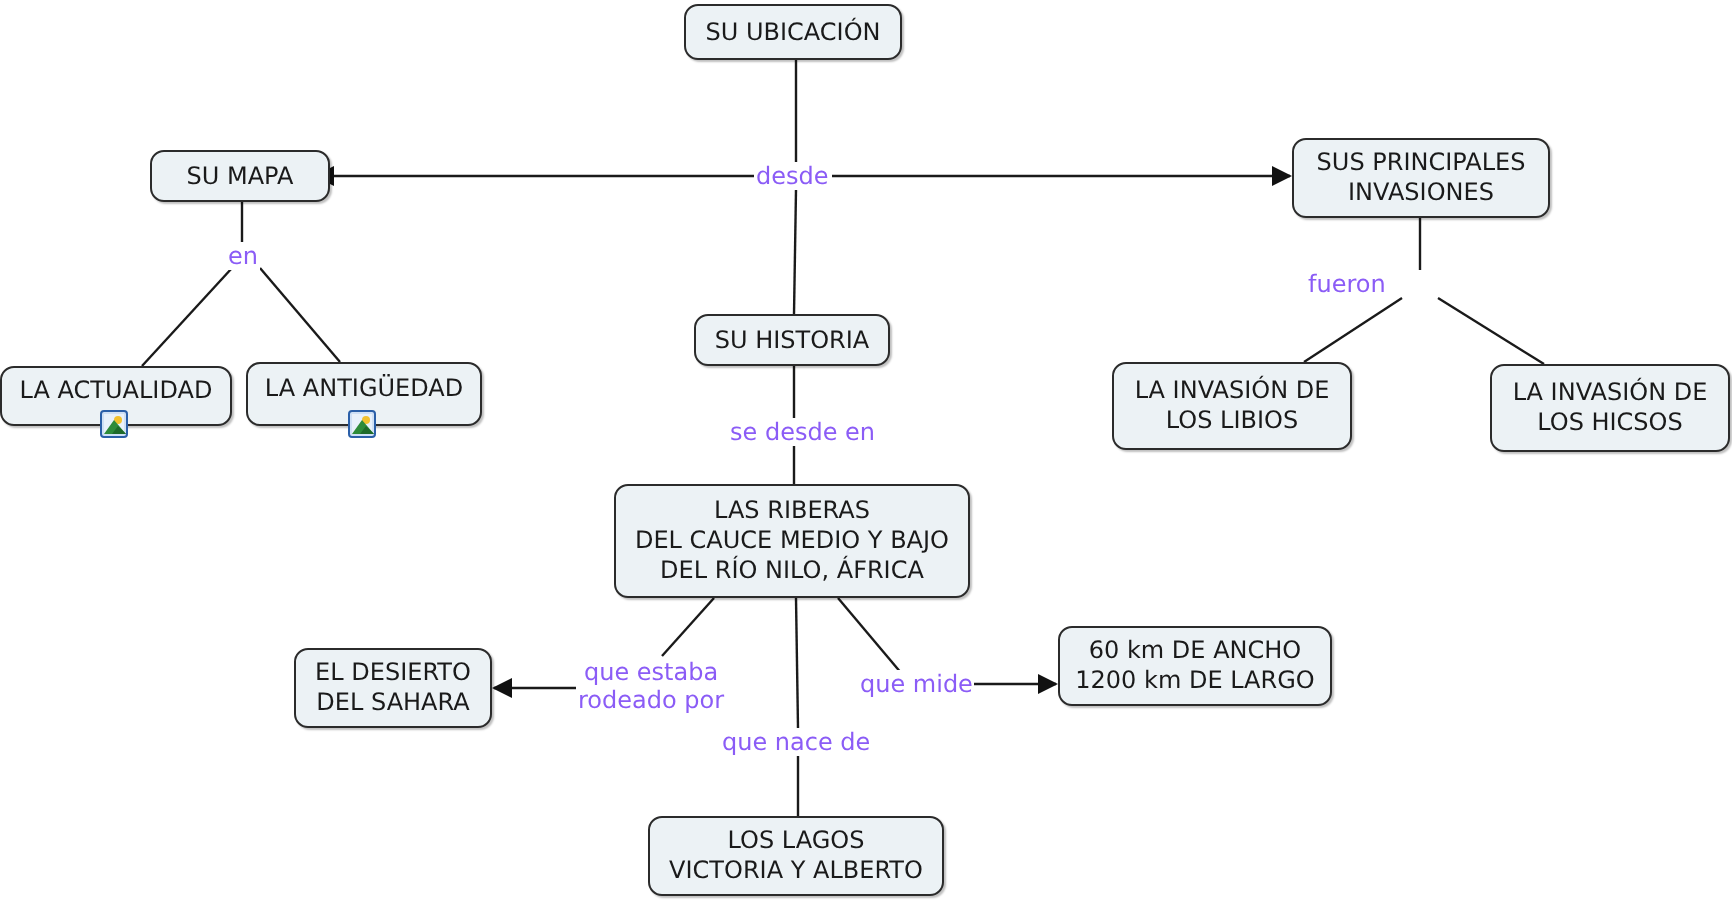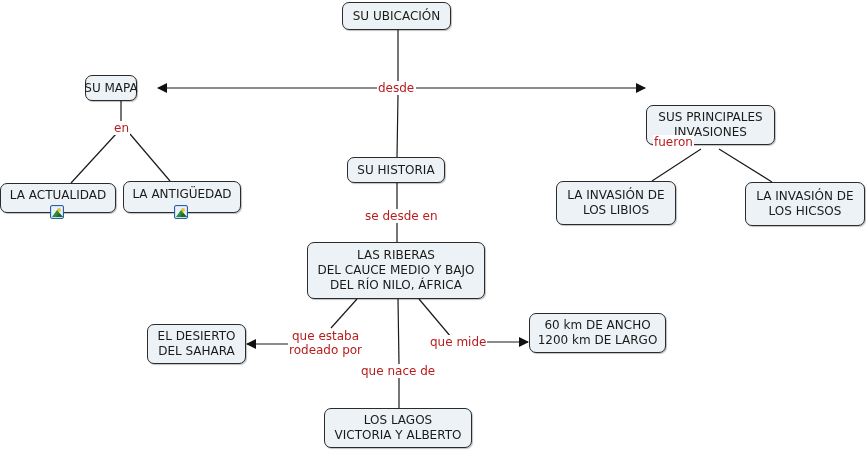--- a/index.html
+++ b/index.html
@@ -11,21 +11,21 @@
     position: absolute; box-sizing: border-box;
     background: #ecf2f5; border: 1px solid #2b2b2b; border-radius: 7px;
     color: #1a1a1a; font-size: 12px; line-height: 15px;
     text-align: center; display: flex; flex-direction: column;
     justify-content: center; align-items: center;
     box-shadow: 1px 1px 1px rgba(0,0,0,0.25);
     padding: 0 4px; white-space: nowrap;
   }
   .node .line { display: block; }
   .lbl {
-    position: absolute; background: #ffffff; color: #b91c1c;
+    position: absolute; background: #ffffff; color: #8b5cf6;
     font-size: 12px; line-height: 14px; text-align: center; white-space: nowrap;
     padding: 0 1px;
   }
   .imgicon {
     position: absolute; width: 14px; height: 14px; box-sizing: border-box;
     border: 1px solid #2a5fa8; border-radius: 2px; background: #cfe0f5;
     overflow: hidden;
   }
   .imgicon .sky { position: absolute; left: 1px; top: 1px; width: 10px; height: 10px; background: #e8f1fb; }
   .imgicon .sun { position: absolute; right: 2px; top: 2px; width: 4px; height: 4px; border-radius: 50%; background: #f2c12e; }
@@ -63,21 +63,21 @@
         <line x1="486" y1="342" x2="528" y2="342" stroke="#1a1a1a" stroke-width="1.2" marker-end="url(#arrowhead)"></line>
         <line x1="398" y1="299" x2="399" y2="364" stroke="#1a1a1a" stroke-width="1.2"></line>
         <line x1="399" y1="378" x2="399" y2="408" stroke="#1a1a1a" stroke-width="1.2"></line>
       </g>
   </svg>
 
   <div class="node" style="left:342px;top:2px;width:109px;height:28px;">
     <span class="line">SU UBICACIÓN</span>
   </div>
 
-  <div class="node" style="left:85px;top:75px;width:52px;height:26px;">
+  <div class="node" style="left:75px;top:75px;width:90px;height:26px;">
     <span class="line">SU MAPA</span>
   </div>
 
   <div class="node" style="left:0px;top:183px;width:116px;height:30px;padding-bottom:6px;">
     <span class="line">LA ACTUALIDAD</span>
   </div>
   <div class="imgicon" style="left:50px;top:205px;">
     <div class="sky"></div>
       <div class="sun"></div>
       <div class="hill"></div>
@@ -91,21 +91,21 @@
     <div class="sky"></div>
       <div class="sun"></div>
       <div class="hill"></div>
       <div class="hill2"></div>
   </div>
 
   <div class="node" style="left:347px;top:157px;width:98px;height:26px;">
     <span class="line">SU HISTORIA</span>
   </div>
 
-  <div class="node" style="left:646px;top:69px;width:129px;height:40px;margin-top:36px;">
+  <div class="node" style="left:646px;top:69px;width:129px;height:40px;">
     <span class="line">SUS PRINCIPALES</span>
     <span class="line">INVASIONES</span>
   </div>
 
   <div class="node" style="left:556px;top:181px;width:120px;height:44px;">
     <span class="line">LA INVASIÓN DE</span>
     <span class="line">LOS LIBIOS</span>
   </div>
 
   <div class="node" style="left:745px;top:182px;width:120px;height:44px;">

